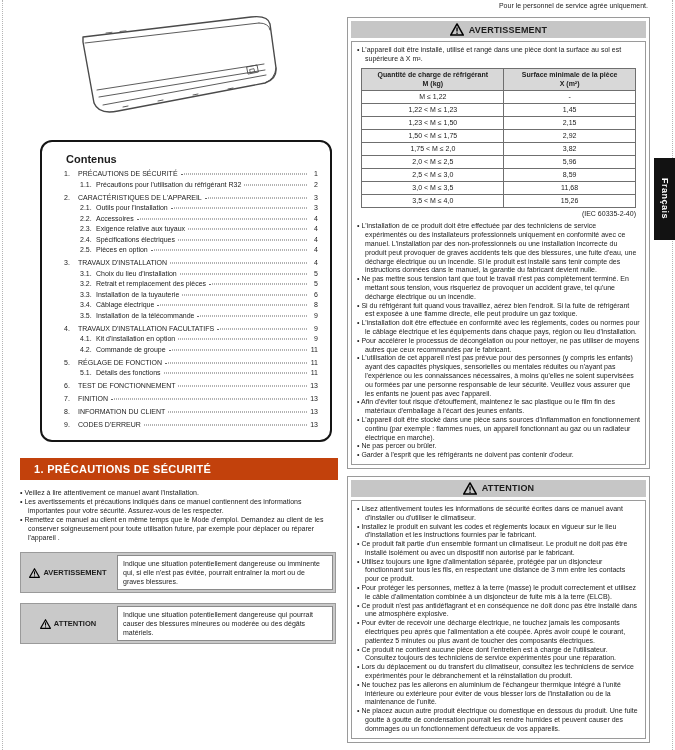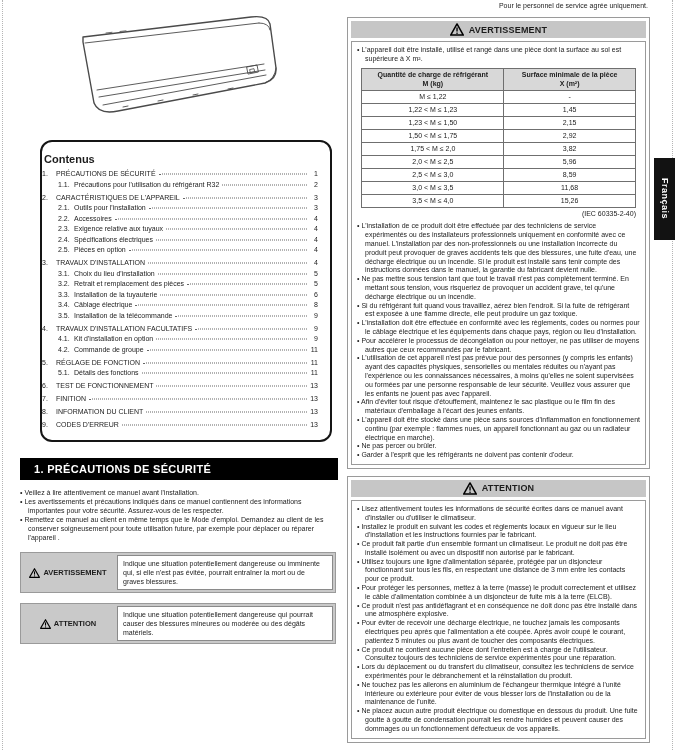--- a/index.html
+++ b/index.html
@@ -11,33 +11,33 @@
   }
   .crop-line-left  { position:absolute; left:2px; top:0; height:100%; border-left:1px dotted #b5b5b5; }
   .crop-line-right { position:absolute; right:2px; top:0; height:100%; border-right:1px dotted #b5b5b5; }
 
   
   .col-left { position:absolute; left:20px; top:8px; width:318px; }
   .ac-illustration { display:block; margin:2px 0 0 8px; }
 
   .contents-box {
     margin-top:6px; border:2.5px solid #151515; border-radius:12px;
-    padding:9px 12px 11px 0; width:292px; margin-left:20px;
+    padding:9px 12px 11px 22px; width:292px; margin-left:20px;
   }
   .contents-title { font-size:11px; font-weight:bold; margin:2px 0 5px 2px; }
   .toc-row { display:flex; align-items:baseline; font-size:7px; line-height:8px; margin-top:5px; }
   .toc-row.sub { padding-left:16px; margin-top:2.5px; }
   .toc-n { flex:0 0 auto; width:14px; }
   .toc-row.sub .toc-n { width:16px; }
   .toc-t { flex:0 0 auto; white-space:nowrap; }
   .toc-leader { flex:1 1 auto; border-bottom:1px dotted #666; margin:0 3px; transform:translateY(-1.5px); }
   .toc-p { flex:0 0 auto; text-align:right; min-width:8px; }
 
   .section-bar {
-    margin-top:16px; background:#000000; color:#ffffff;
+    margin-top:16px; background:#c2410c; color:#ffffff;
     font-size:11px; font-weight:bold; letter-spacing:0.3px;
     padding:5px 0 5px 14px; width:318px;
   }
   .sec-bullets { margin-top:8px; font-size:7px; line-height:9px; width:316px; }
   .sec-bullets p, .wb-content p { padding-left:8px; text-indent:-8px; }
   .sec-bullets p::before, .wb-content p.bullet::before { content:"• "; }
 
   .defbox {
     margin-top:10px; display:flex; align-items:stretch;
     background:#c9c9c9; border:1px solid #9a9a9a; width:316px;

